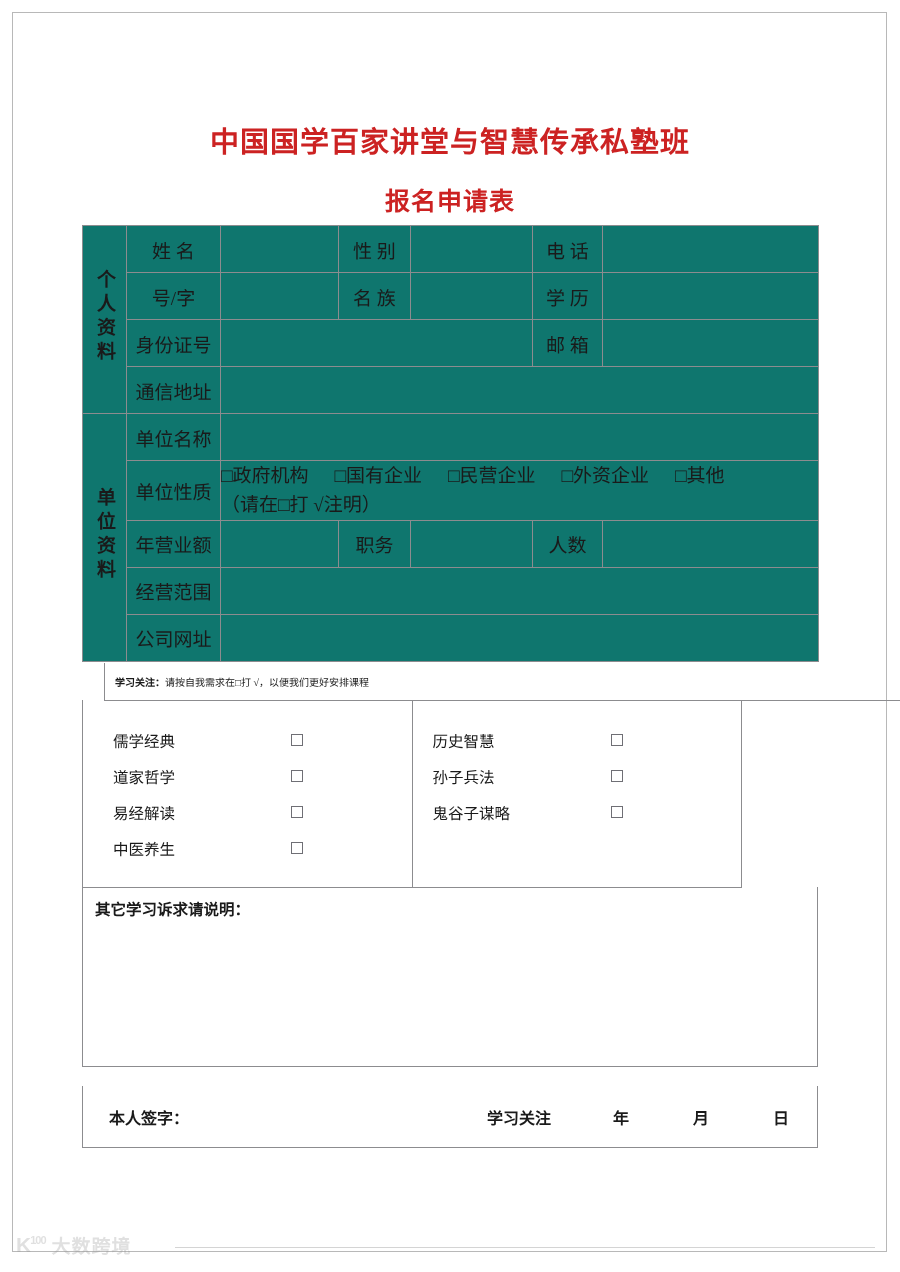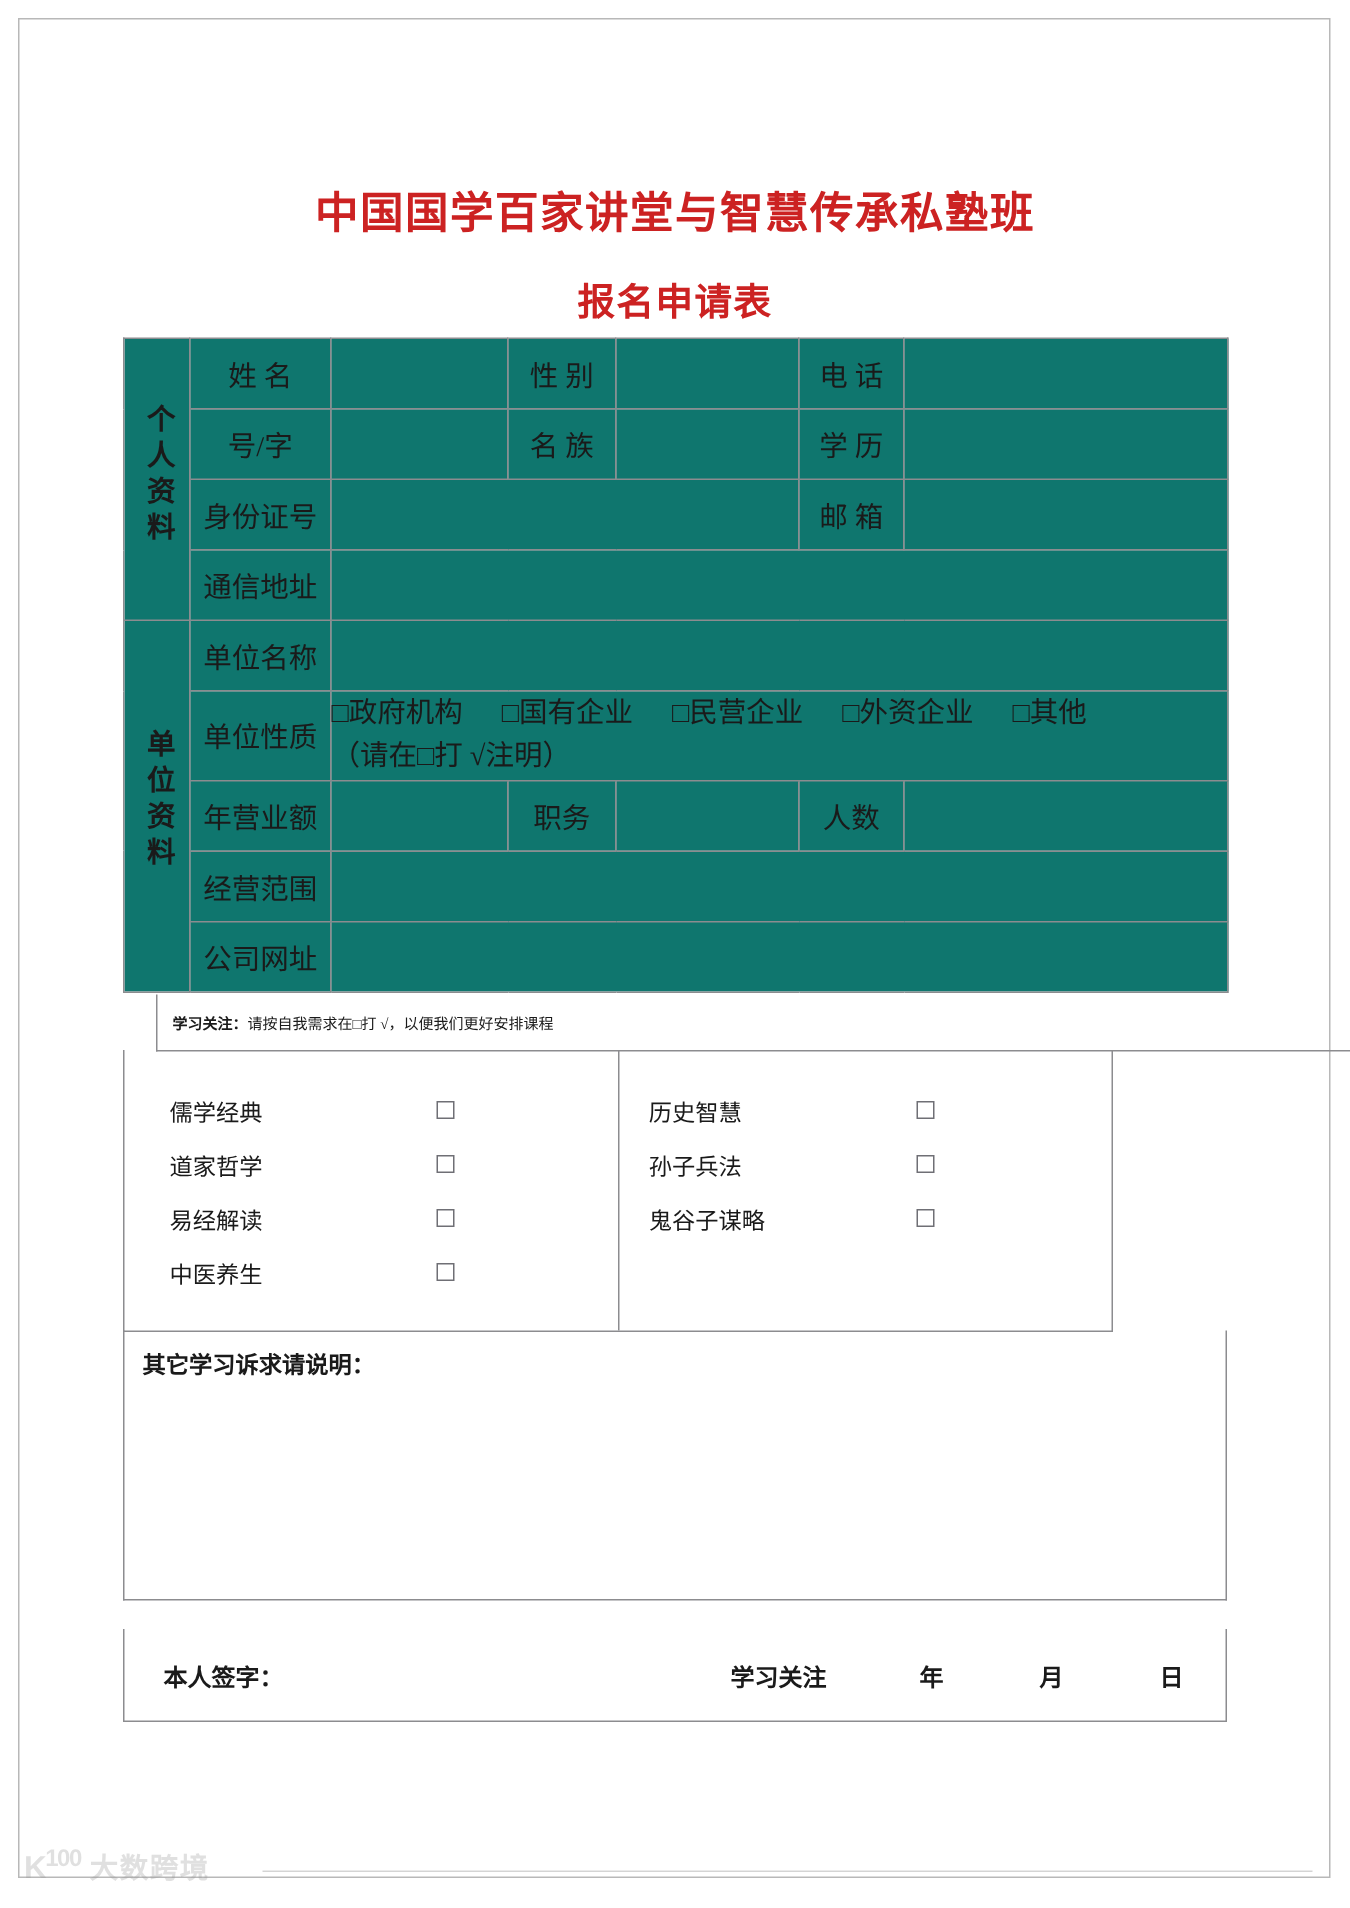--- a/index.html
+++ b/index.html
@@ -43,21 +43,21 @@
   }
   .watermark .wm-logo {
     font-family: "Liberation Sans", sans-serif;
     font-size: 21px;
     font-weight: bold;
     color: #9a9a9a;
     letter-spacing: -1px;
     line-height: 1;
   }
   .watermark .wm-logo sup {
-    font-size: 16px;
+    font-size: 11px;
     vertical-align: super;
   }
   .watermark .wm-text {
     font-family: "Liberation Sans", sans-serif;
     font-size: 19px;
     font-weight: bold;
     color: #9a9a9a;
     letter-spacing: 1px;
   }
   .wm-rule {

